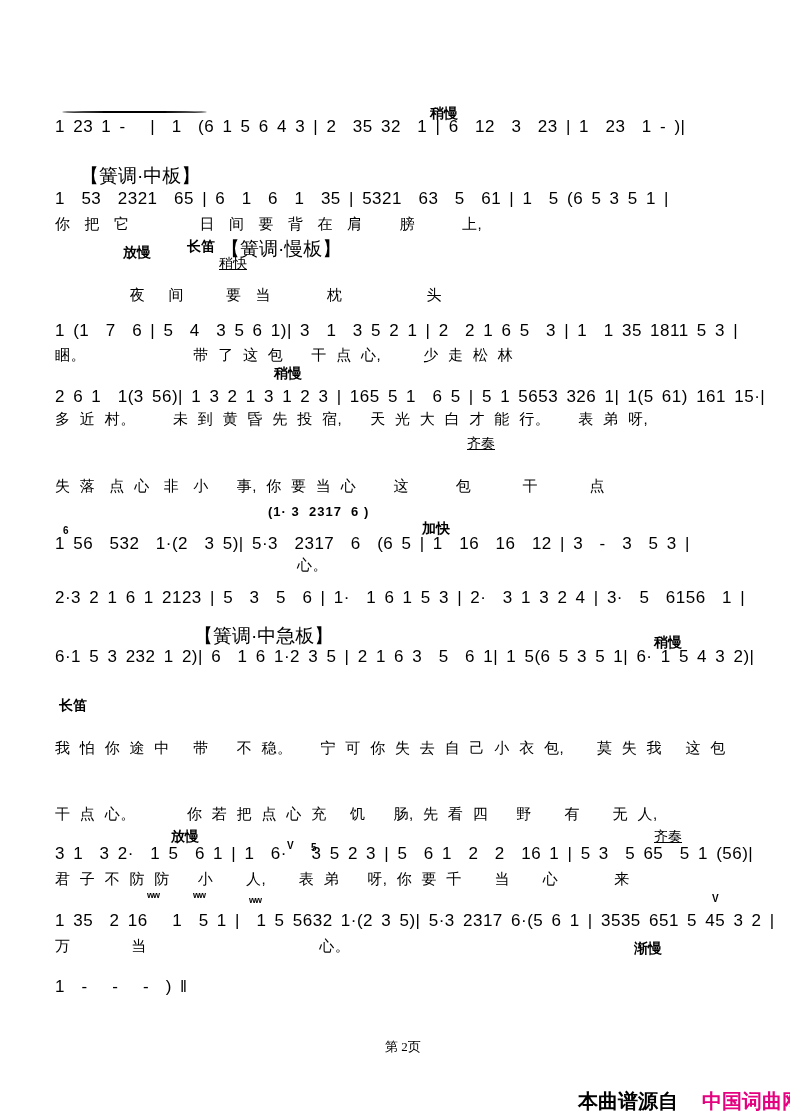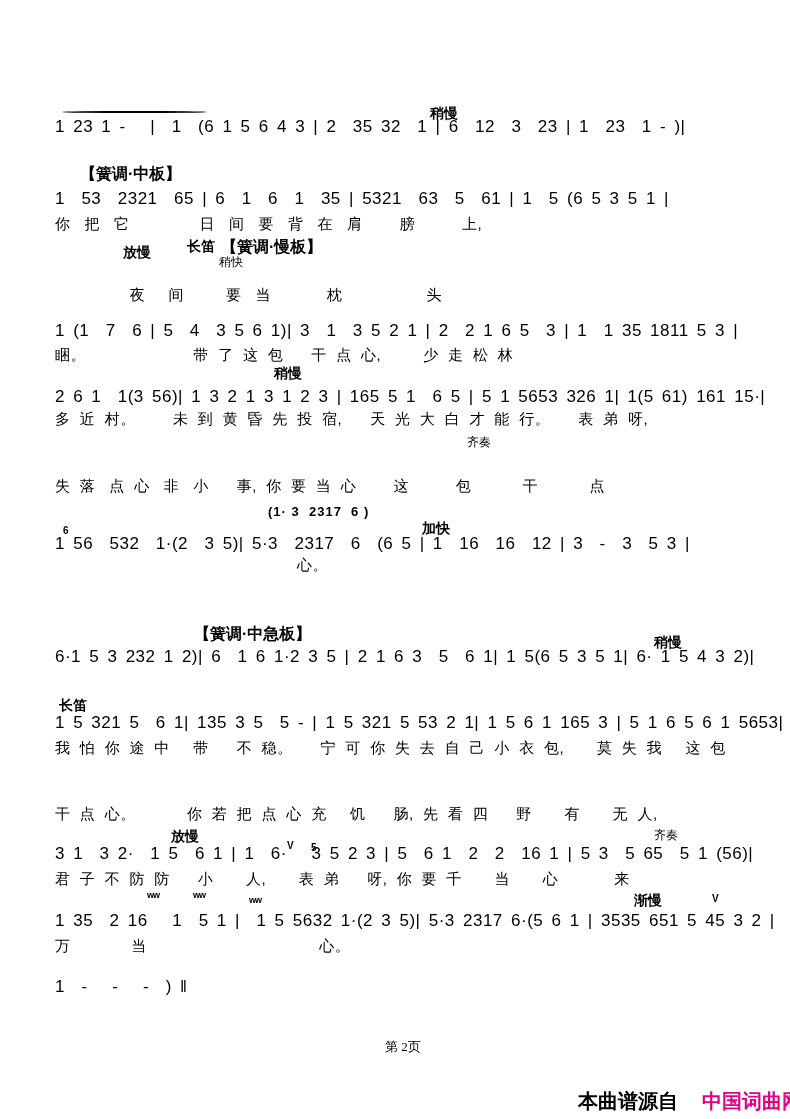--- a/index.html
+++ b/index.html
@@ -3,22 +3,22 @@
 <meta charset="utf-8">
 <style>
   html,body{margin:0;padding:0;background:#ffffff;}
   #sheet{position:relative;width:790px;height:1119px;background:#ffffff;overflow:hidden;
          font-family:"Liberation Sans",sans-serif;color:#000;}
   .notes{position:absolute;white-space:pre;font-family:"Liberation Sans",sans-serif;
          font-weight:normal;font-size:17px;letter-spacing:.5px;word-spacing:3px;line-height:1;}
   .lyrics{position:absolute;white-space:pre;font-family:Liberation Sans, sans-serif;
           font-size:15px;letter-spacing:.5px;line-height:1;}
   .ann{position:absolute;font-size:14px;line-height:1;white-space:pre;font-weight:bold;}
-  .ann-hdr{position:absolute;font-size:16px;font-weight:bold;line-height:1;white-space:pre;}
-  .ann-xs{position:absolute;font-size:12px;line-height:1;white-space:pre;}
+  .ann-hdr{position:absolute;font-size:19px;font-weight:normal;line-height:1;white-space:pre;}
+  .ann-xs{position:absolute;font-size:14px;line-height:1;white-space:pre;text-decoration:underline;}
   .ann-grace{position:absolute;font-size:10px;font-weight:bold;line-height:1;white-space:pre;}
   .ann-note{position:absolute;font-size:13px;font-weight:bold;letter-spacing:1px;line-height:1;white-space:pre;}
   .ann-trill{position:absolute;font-size:9px;font-weight:bold;letter-spacing:-1px;line-height:1;white-space:pre;}
   .slur{position:absolute;height:0;border-top:2px solid #000;border-radius:50%;}
   .footer-page{position:absolute;font-size:13px;font-family:"Liberation Serif",serif;white-space:pre;}
   .credit{position:absolute;font-size:20px;font-weight:bold;white-space:pre;display:flex;gap:24px;}
   .credit .site{color:#e4007f;}
 </style>
 </head>
 <body>
@@ -38,24 +38,24 @@
   <div class="lyrics" style="left:55px;top:347px">睏。                       带  了  这  包      干  点  心,         少  走  松  林</div>
 
   <div class="notes" style="left:55px;top:388px">2 6 1  1(3 56)| 1 3 2 1 3 1 2 3 | 165 5 1  6 5 | 5 1 5653 326 1| 1(5 61) 161 15·|</div>
   <div class="lyrics" style="left:55px;top:411px">多  近  村。        未  到  黄  昏  先  投  宿,      天  光  大  白  才  能  行。      表  弟  呀,</div>
 
   <div class="lyrics" style="left:55px;top:478px">失  落   点  心   非   小      事,  你  要  当  心        这          包           干           点</div>
 
   <div class="notes" style="left:55px;top:535px">1 56  532  1·(2  3 5)| 5·3  2317  6  (6 5 | 1  16  16  12 | 3  -  3  5 3 |</div>
   <div class="lyrics" style="left:297px;top:557px">心。</div>
 
+  <div class="notes" style="left:55px;top:589px">2·3 2 1 6 1 2123 | 5  3  5  6 | 1·  1 6 1 5 3 | 2·  3 1 3 2 4 | 3·  5  6156  1 |</div>
 
   <div class="notes" style="left:55px;top:648px">6·1 5 3 232 1 2)| 6  1 6 1·2 3 5 | 2 1 6 3  5  6 1| 1 5(6 5 3 5 1| 6· 1 5 4 3 2)|</div>
 
-  <div class="notes" style="left:55px;top:714px">1 5 321 5  6 1| 135 3 5  5 - | 1 5 321 5 53 2 1| 1 5 6 1 165 3 | 5 1 6 5 6 1 5653|</div>
   <div class="lyrics" style="left:55px;top:740px">我  怕  你  途  中     带      不  稳。      宁  可  你  失  去  自  己  小  衣  包,       莫  失  我     这  包</div>
 
   <div class="lyrics" style="left:55px;top:806px">干  点  心。           你  若  把  点  心  充     饥      肠,  先  看  四      野       有       无  人,</div>
 
   <div class="notes" style="left:55px;top:845px">3 1  3 2·  1 5  6 1 | 1  6·   3 5 2 3 | 5  6 1  2  2  16 1 | 5 3  5 65  5 1 (56)|</div>
   <div class="lyrics" style="left:55px;top:871px">君  子  不  防  防      小       人,       表  弟      呀,  你  要  千       当       心            来</div>
 
   <div class="notes" style="left:55px;top:912px">1 35  2 16   1  5 1 |  1 5 5632 1·(2 3 5)| 5·3 2317 6·(5 6 1 | 3535 651 5 45 3 2 |</div>
   <div class="lyrics" style="left:55px;top:938px">万             当                                     心。</div>
 
@@ -75,21 +75,21 @@
   <div class="ann-hdr" style="left:194px;top:626px">【簧调·中急板】</div>
   <div class="ann" style="left:654px;top:635px">稍慢</div>
   <div class="ann" style="left:59px;top:698px">长笛</div>
   <div class="ann" style="left:171px;top:829px">放慢</div>
   <div class="ann-xs" style="left:654px;top:829px">齐奏</div>
   <div class="ann-grace" style="left:287px;top:841px">V</div>
   <div class="ann-grace" style="left:311px;top:843px">5</div>
   <div class="ann-trill" style="left:147px;top:891px">ww</div>
   <div class="ann-trill" style="left:193px;top:891px">ww</div>
   <div class="ann-trill" style="left:249px;top:896px">ww</div>
-  <div class="ann" style="left:634px;top:893px">渐慢</div>
+  <div class="ann" style="left:634px;top:941px">渐慢</div>
   <div class="ann-grace" style="left:712px;top:894px">V</div>
 
   <div class="footer-page" style="left:385px;top:1038px">第 2页</div>
 
   <div class="credit" style="left:578px;top:1088px">
     <span>本曲谱源自</span>
     <span class="site">中国词曲网</span>
   </div>
 
 </div>

